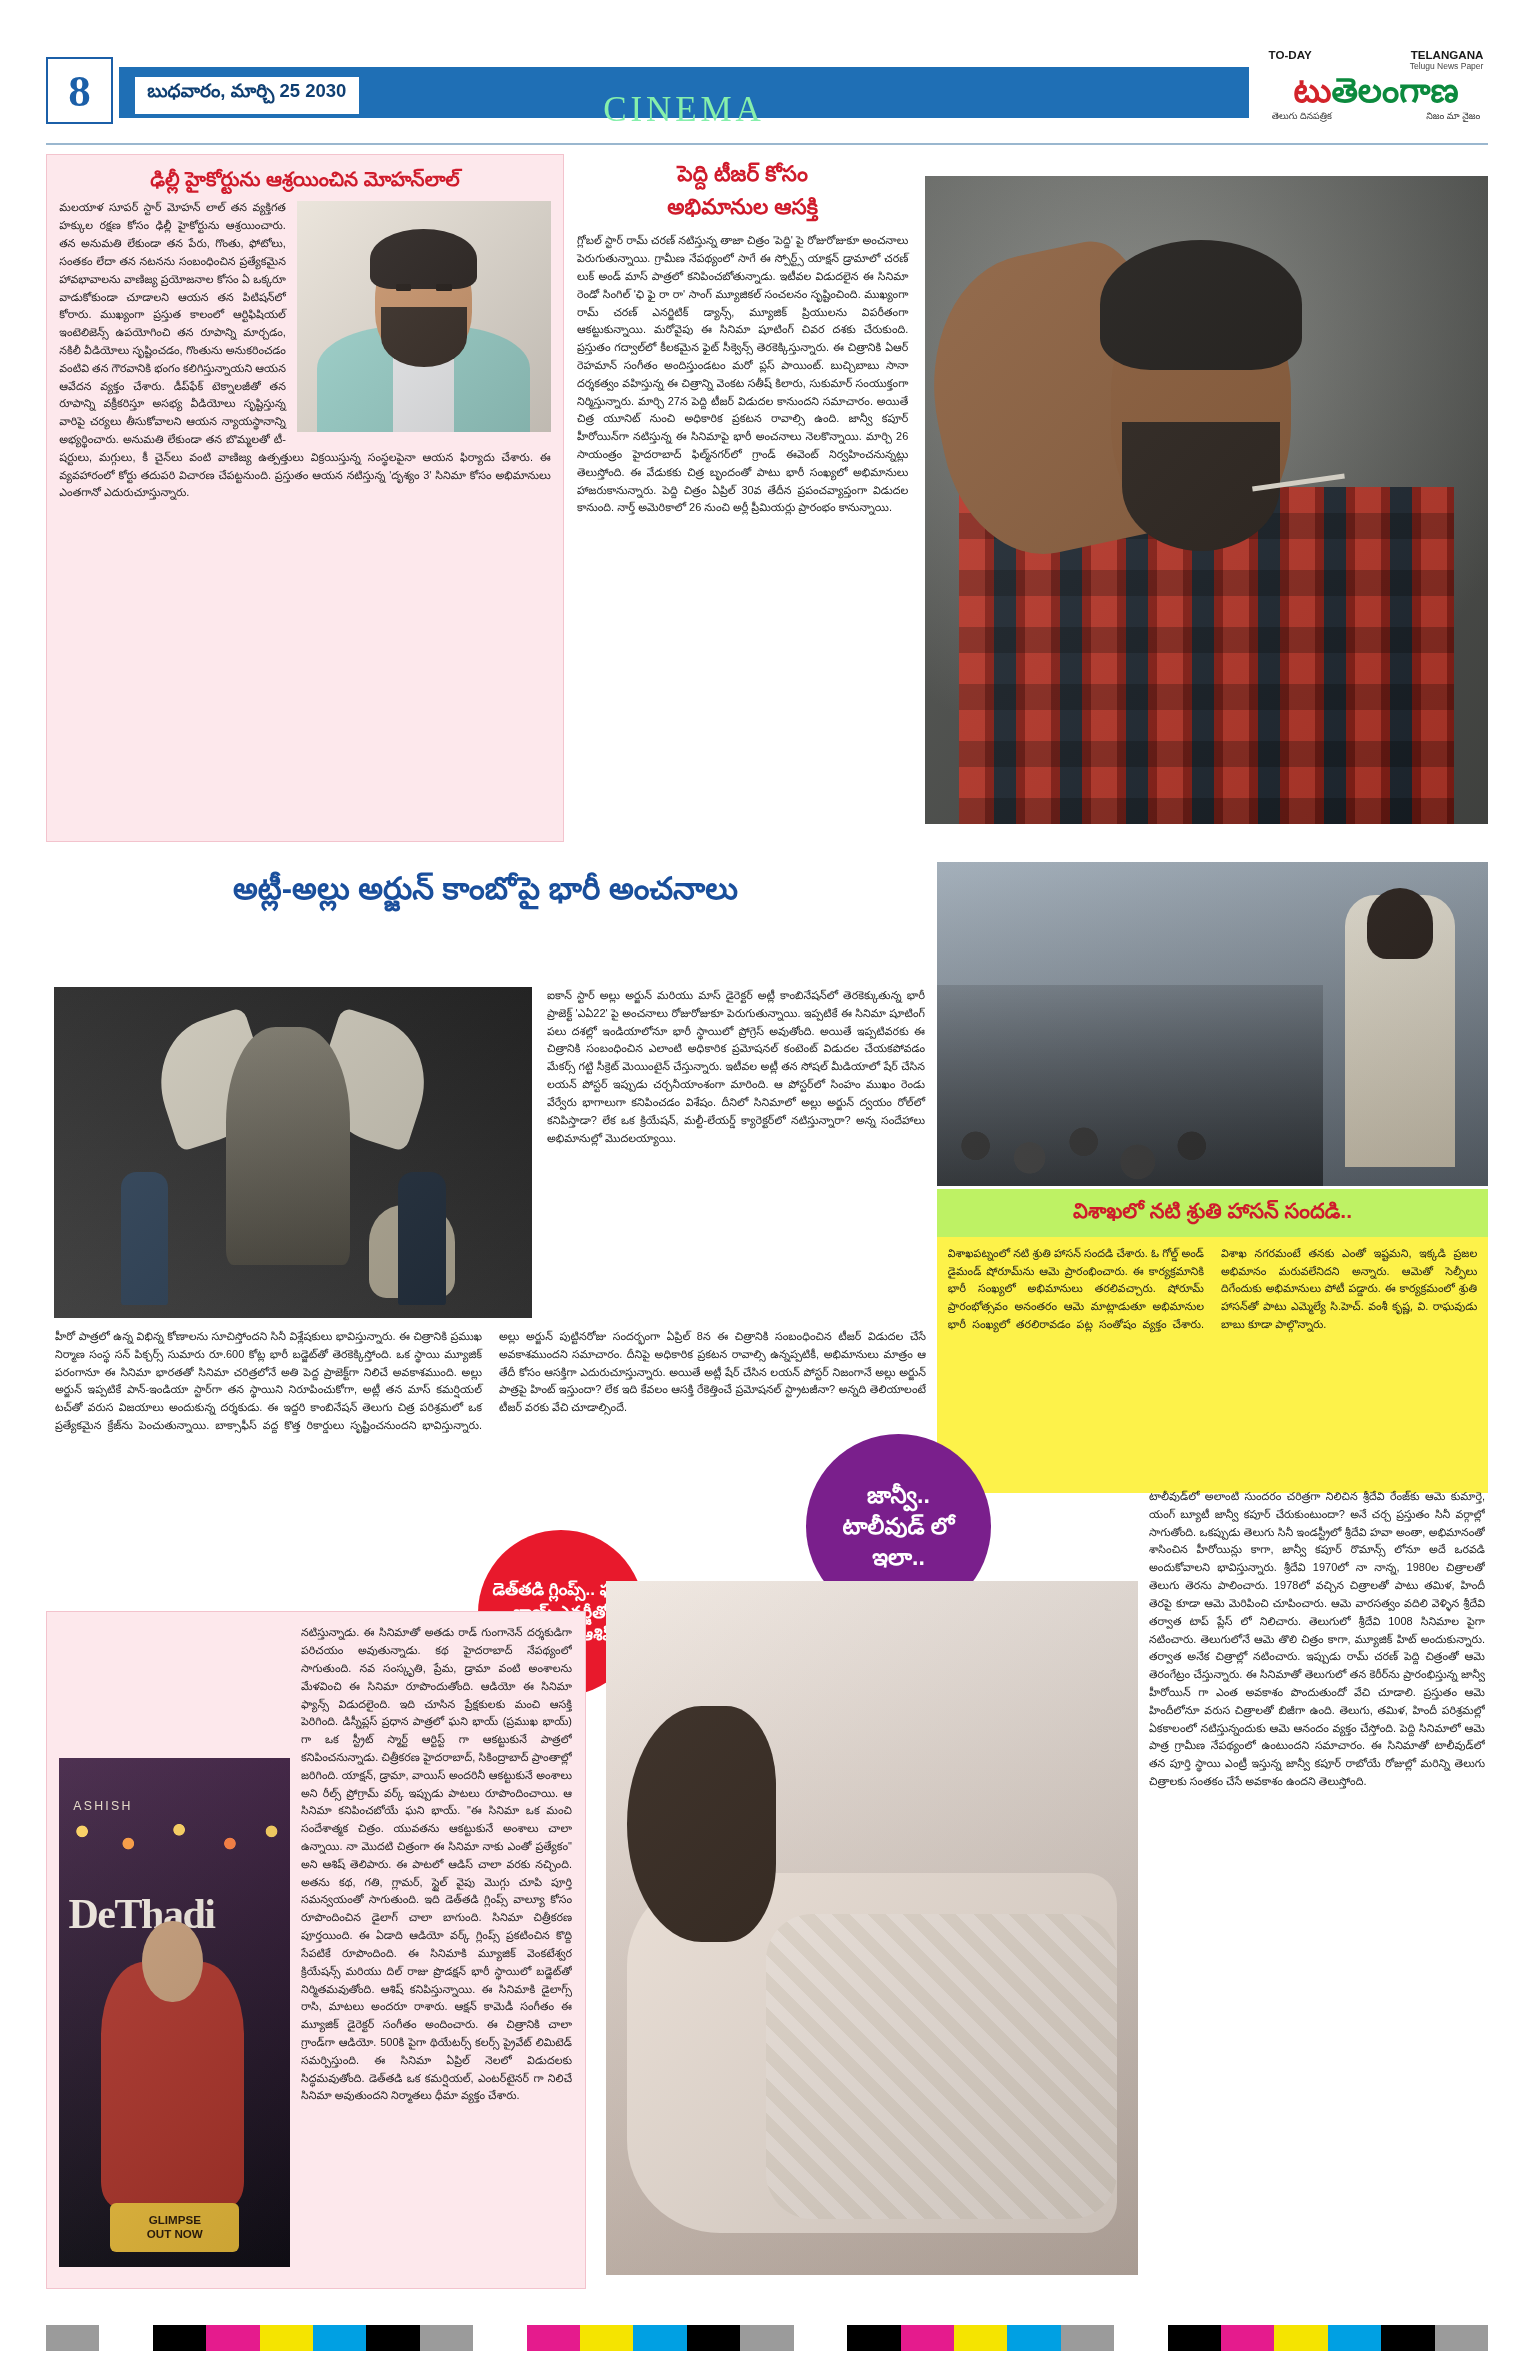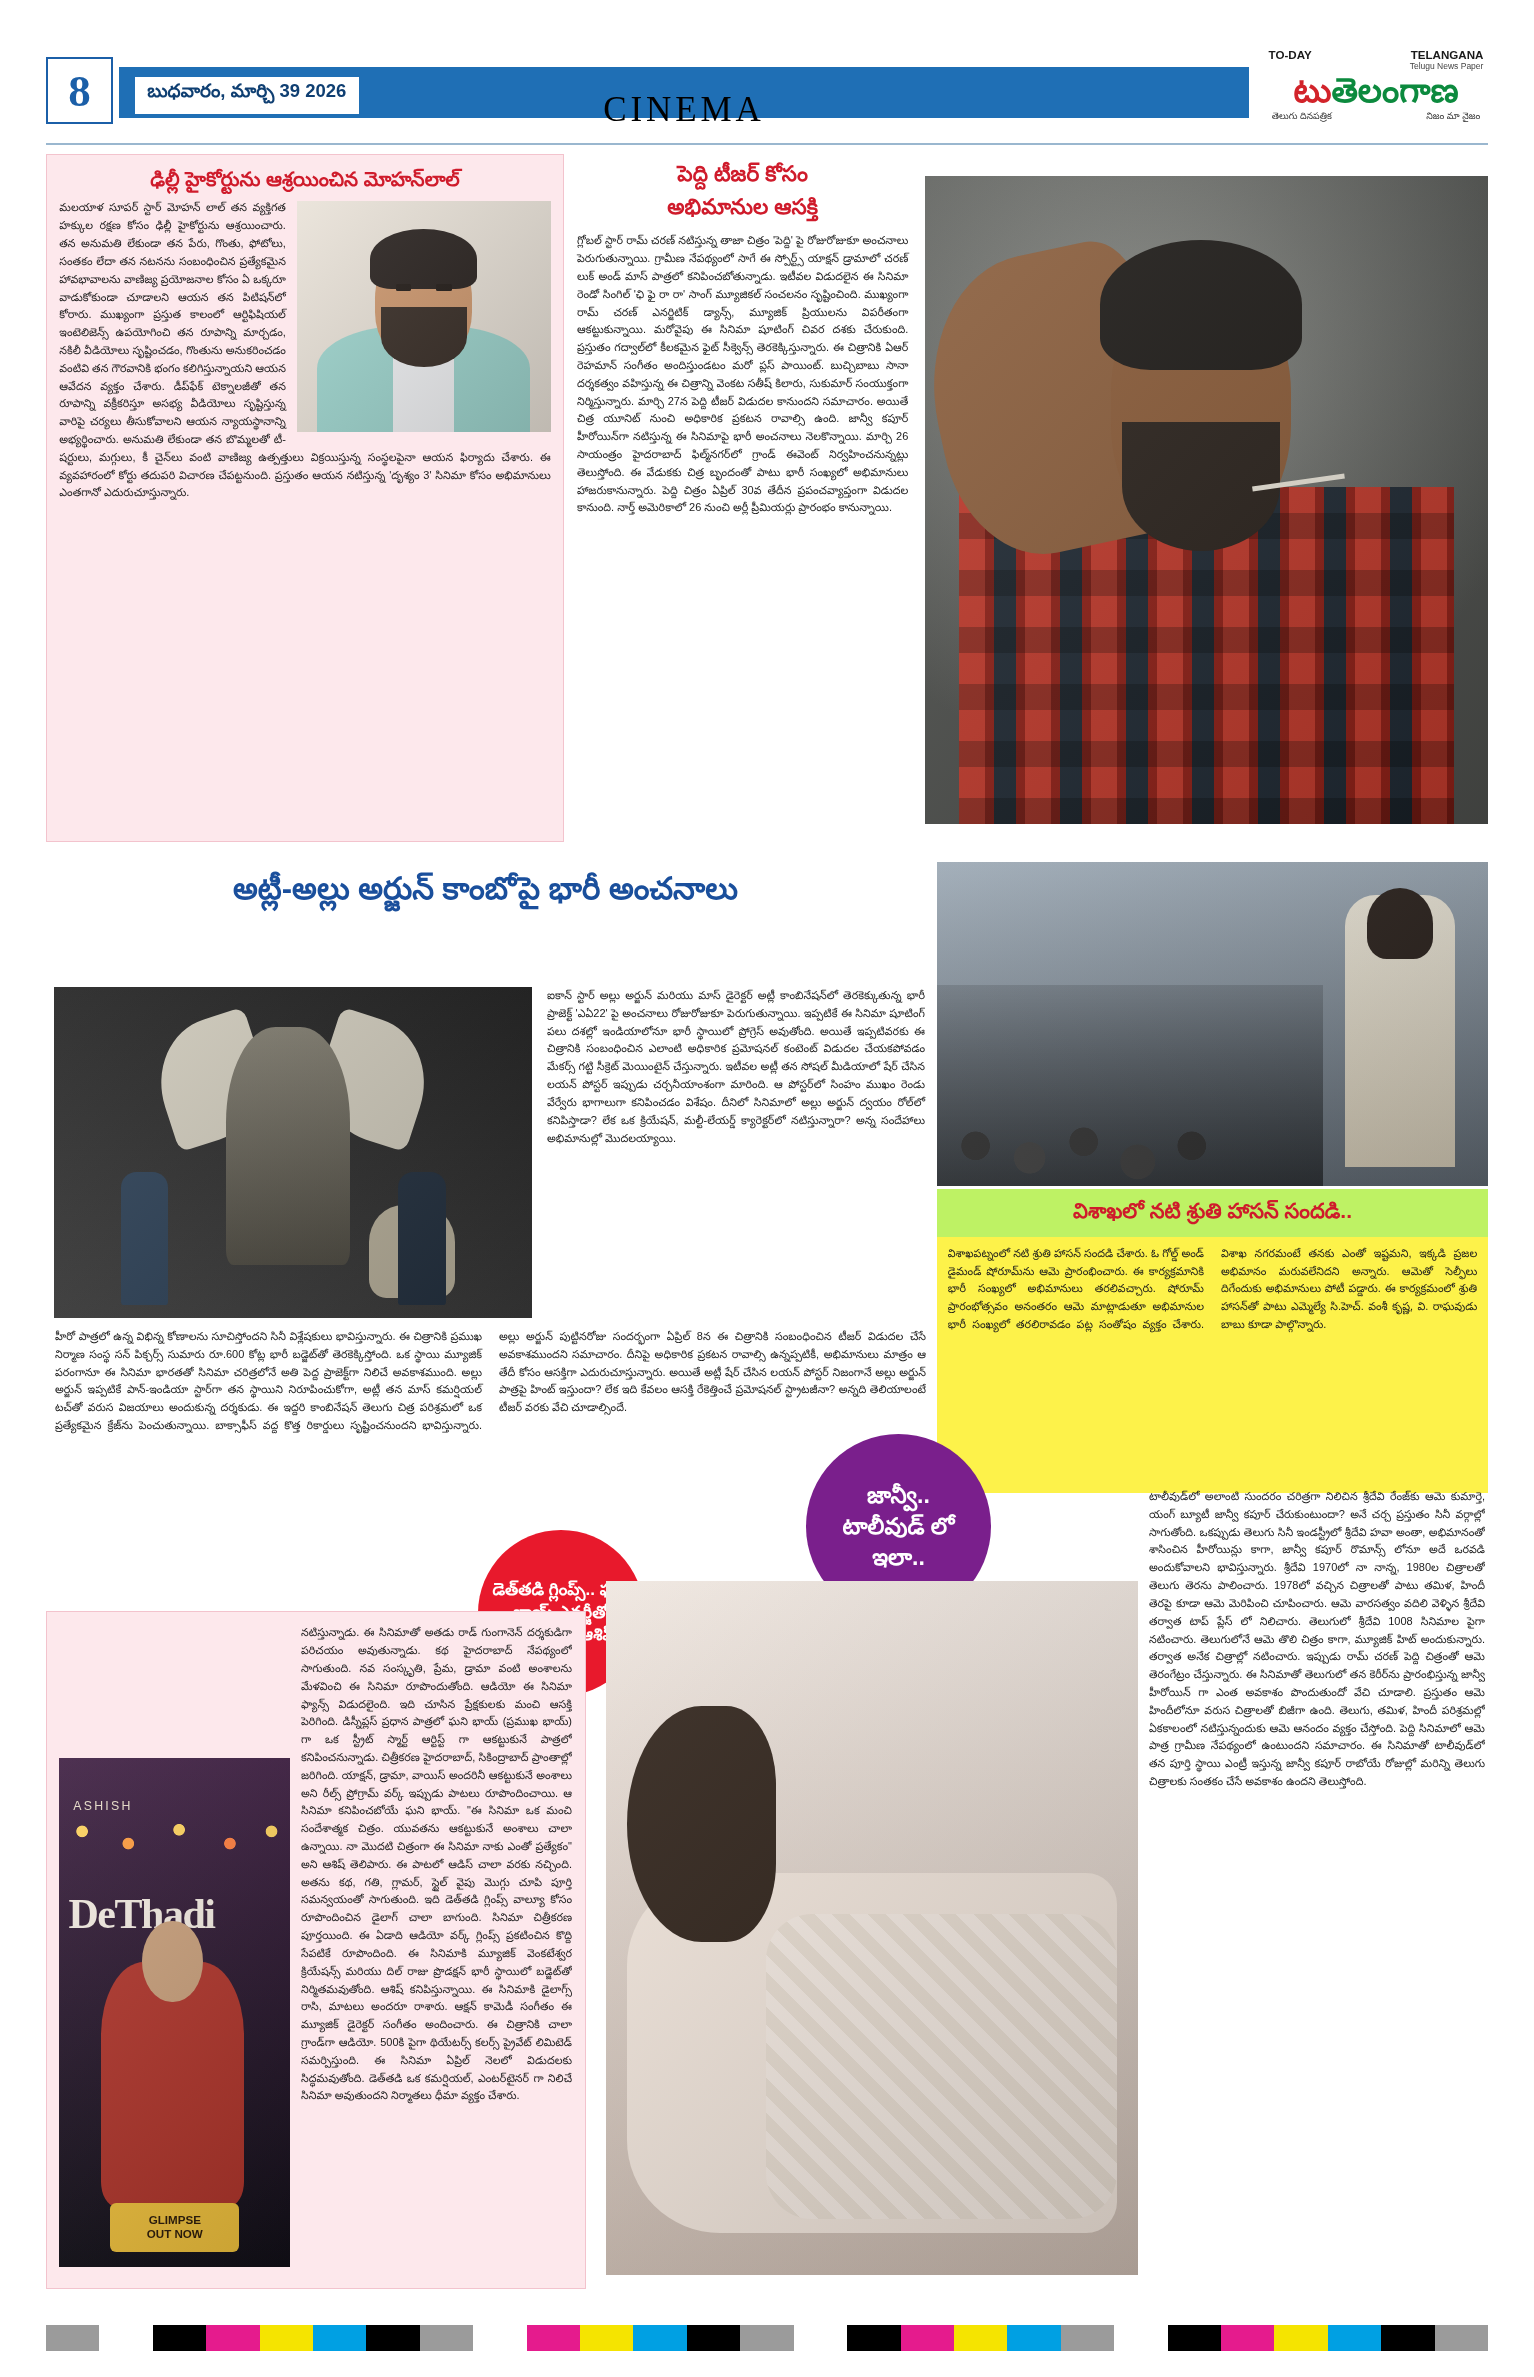--- a/index.html
+++ b/index.html
@@ -4,21 +4,21 @@
 <style>
   html,body{margin:0;padding:0;background:#ffffff;}
   body{width:1534px;font-family:"Liberation Sans",sans-serif;color:#111;}
   .page{position:relative;width:1534px;height:2377px;background:#fff;box-sizing:border-box;padding:0;}
 
   
   .masthead{position:absolute;left:46px;top:48px;width:1442px;height:85px;}
   .pagenum{position:absolute;left:0;top:9.3px;width:63px;height:63px;border:2.3px solid #1b5fa8;display:flex;align-items:center;justify-content:center;font-size:45px;font-weight:bold;color:#1b5fa8;font-family:"Liberation Serif",serif;}
   .bluebar{position:absolute;left:73px;top:19px;right:239px;height:51px;background:#1f6fb5;}
   .dateline{position:absolute;left:89px;top:29px;height:31px;background:#fff;padding:3.1px 12.3px;font-size:18.5px;color:#0f3f72;font-weight:bold;}
-  .cinema{position:absolute;left:0;right:0;top:23px;text-align:center;color:#000000;font-family:"Liberation Serif",serif;font-size:35px;letter-spacing:3.9px;}
+  .cinema{position:absolute;left:0;right:0;top:23px;text-align:center;color:#86efac;font-family:"Liberation Serif",serif;font-size:35px;letter-spacing:3.9px;}
   .logo{position:absolute;right:0;top:0;width:224px;height:86px;text-align:center;}
   .logo .top{display:flex;justify-content:space-between;font-size:11.6px;font-weight:bold;color:#1a1a1a;padding:0 4.6px;align-items:flex-end;}
   .logo .top .r{color:#1a1a1a;}
   .logo .brand{font-family:"Liberation Serif",serif;font-size:34px;font-weight:bold;color:#0c8a3e;line-height:1.05;margin-top:1.5px;text-align:center;}
   .logo .brand .red{color:#d2232a;}
   .logo .sub{display:flex;justify-content:space-between;font-size:9.3px;color:#333;padding:0 7.7px;margin-top:3.1px;}
   .logo .tiny{font-size:8.5px;color:#444;}
 
   .rule{position:absolute;left:46px;right:46px;top:143px;height:2.3px;background:#9ab7cf;}
   .body-txt{font-size:11px;line-height:1.62;text-align:justify;color:#1a1a1a;}
@@ -133,21 +133,21 @@
 </head>
 <body>
 
 <div class="page">
 
   <div class="masthead">
     <div class="pagenum">8</div>
     <div class="bluebar">
       <div class="cinema">CINEMA</div>
     </div>
-    <div class="dateline">బుధవారం, మార్చి 39  2026</div>
+    <div class="dateline">బుధవారం, మార్చి 25  2030</div>
     <div class="logo">
       <div class="top">
         <span>TO-DAY</span>
         <span class="r">TELANGANA</span>
       </div>
       <div class="tiny" style="text-align:right;padding-right:4.6px;">Telugu News Paper</div>
       <div class="brand">
         <span class="red">టు</span><span>తెలంగాణ</span>
       </div>
       <div class="sub">

